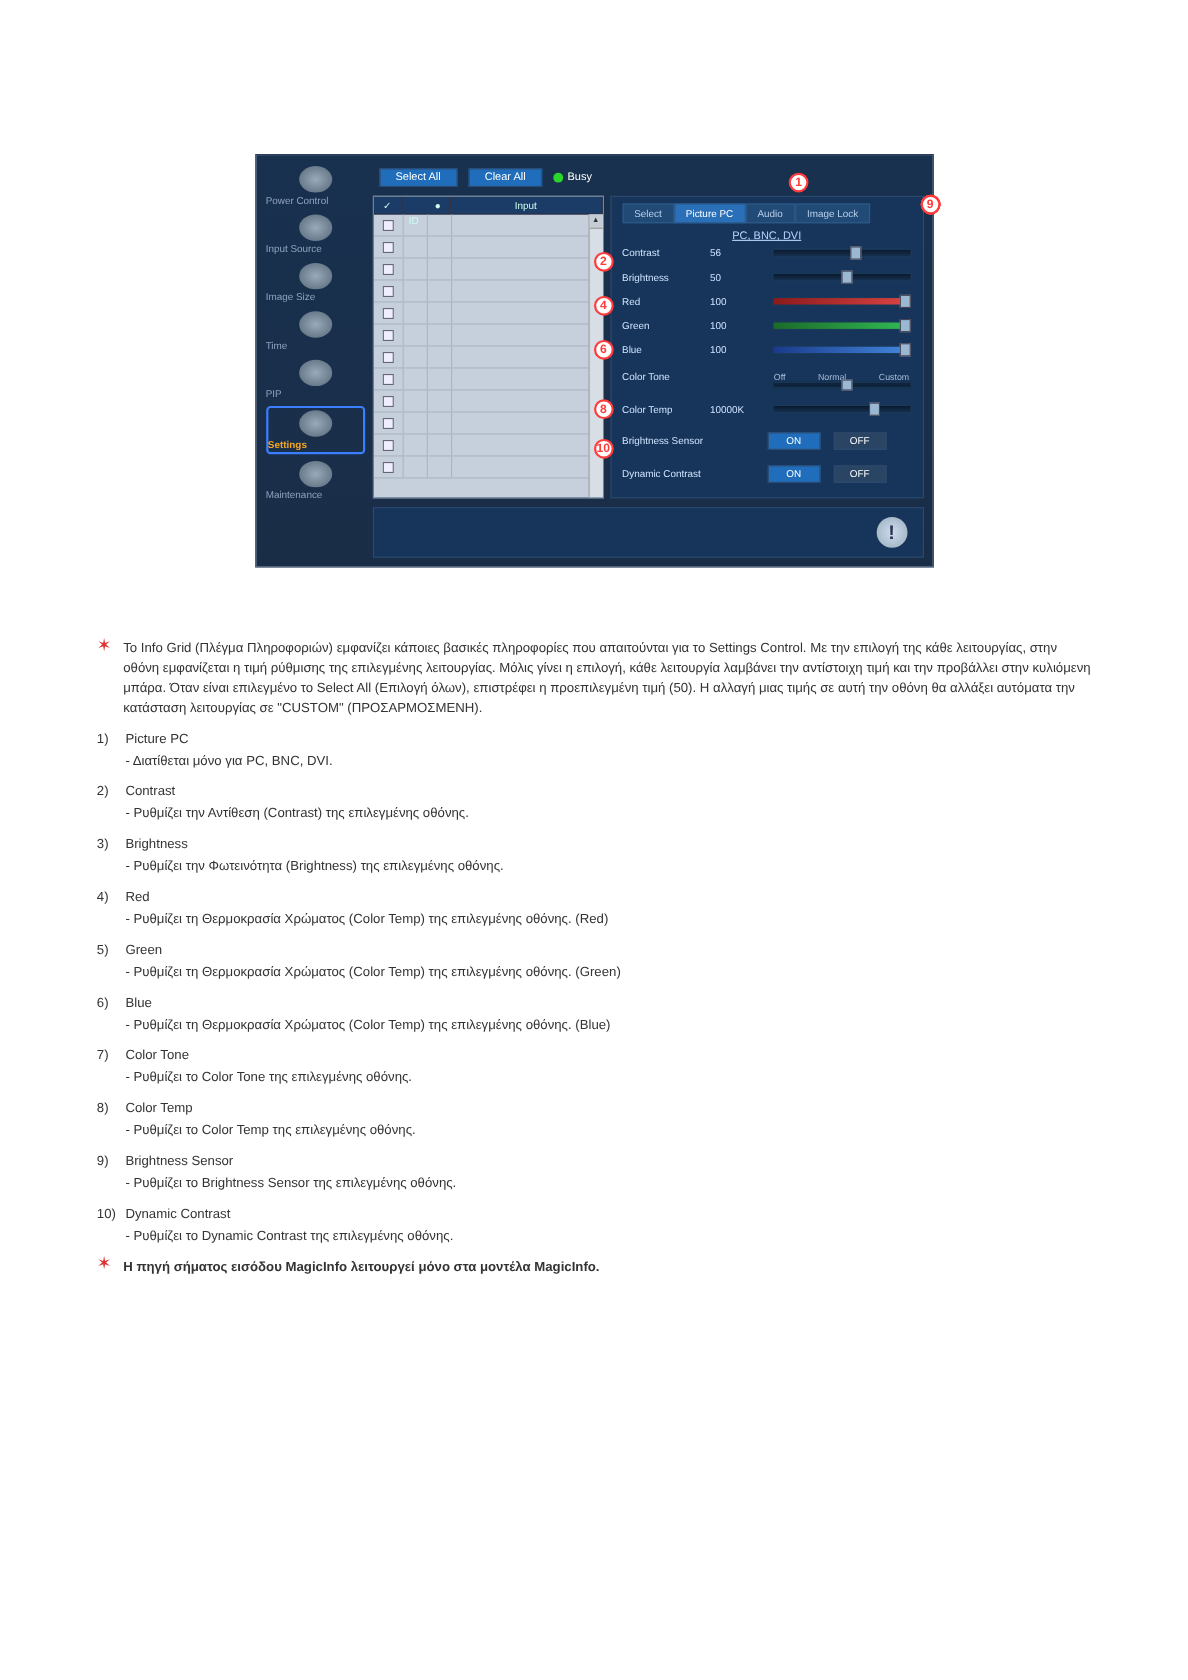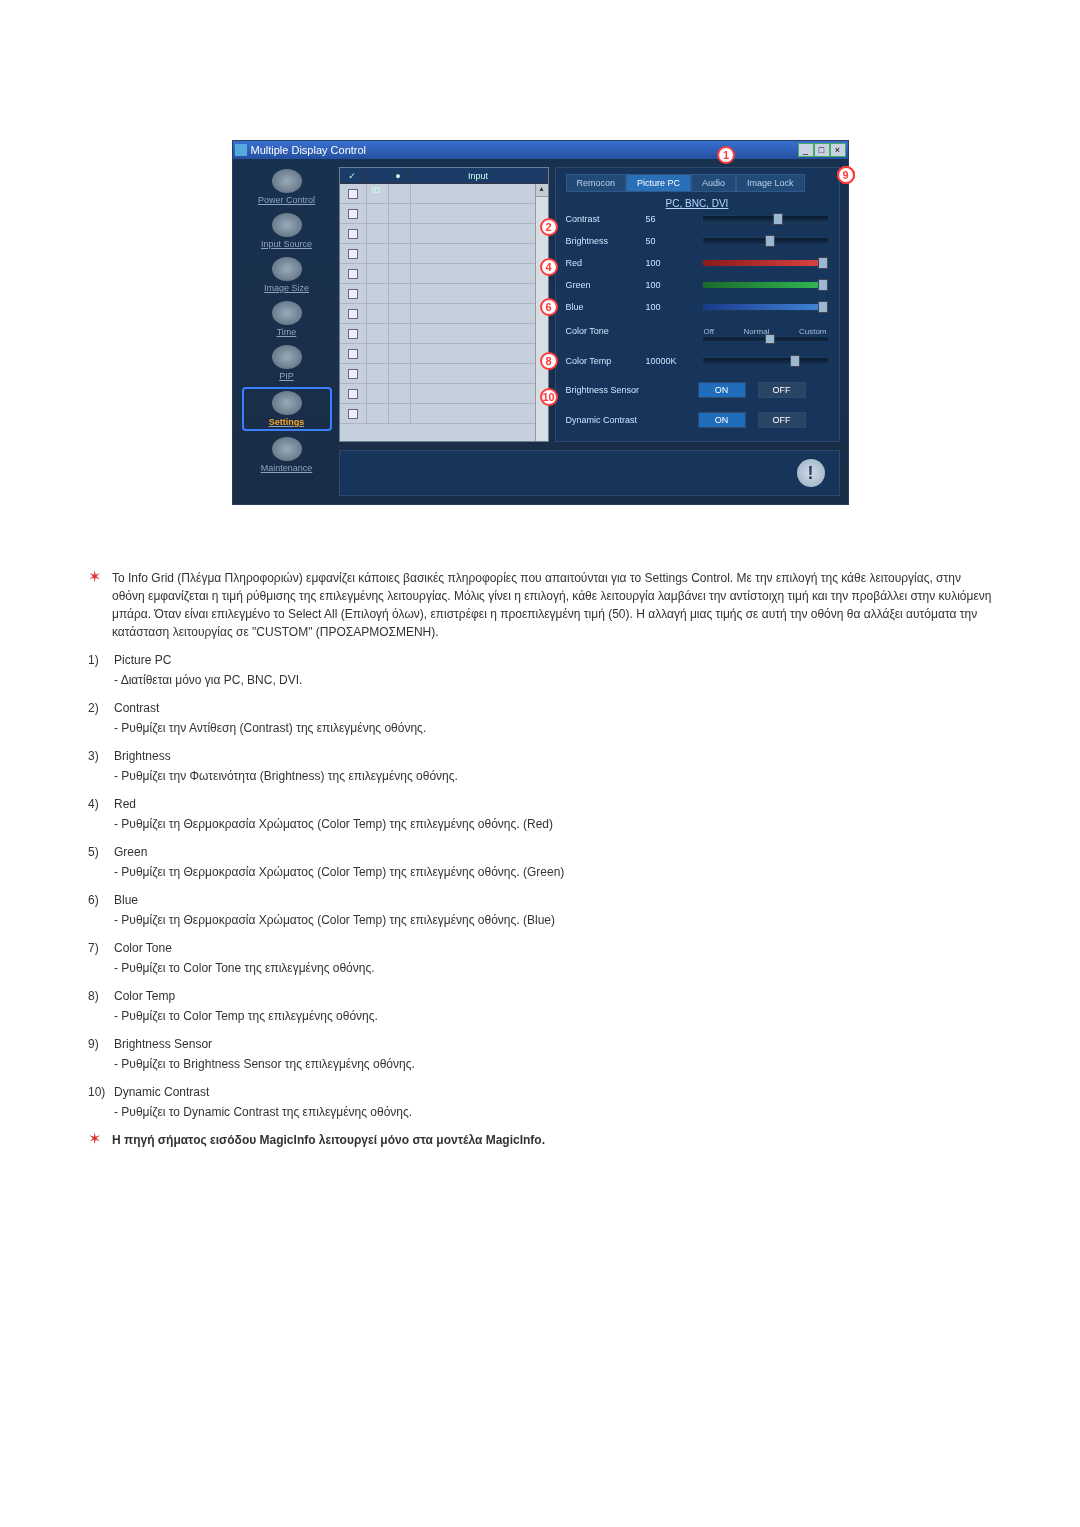--- a/index.html
+++ b/index.html
@@ -6,21 +6,21 @@
   body { font-family: Verdana, Arial, sans-serif; font-size: 11px; color: #333; background: #fff; width: 1080px; padding: 140px 88px 60px 88px; }
   .app-window { width: 617px; margin: 0 auto; border: 1px solid #2a3f5f; background: #1d3050; }
   .titlebar { background: linear-gradient(#3a6fd0,#2450a0); color: #fff; font-size: 11px; height: 18px; display: flex; align-items: center; padding: 0 2px; }
   .titlebar .t-icon { width: 12px; height: 12px; background: #5ad; margin-right: 4px; display:inline-block; }
   .win-btns { margin-left: auto; display: flex; gap: 0; }
   .win-btn { width: 16px; height: 14px; background: #c8d2e0; border: 1px solid #4a6; font-size: 9px; text-align: center; line-height: 12px; color: #000; }
   .menubar { background: #d7dbe5; font-size: 10px; padding: 2px 6px; display: flex; gap: 18px; align-items: center; height: 20px; color:#222; }
   .menubar .samsung { margin-left: auto; font-style: italic; font-size: 9px; color:#8aa; }
   .app-body { background: linear-gradient(#18314f,#1a2d47); padding: 8px; display: flex; gap: 6px; }
   .sidebar { width: 92px; display: flex; flex-direction: column; align-items: center; gap: 4px; }
-  .side-item { width: 90px; text-align: center; font-size: 9px; color: #8fa3bf; padding: 2px 0; text-decoration: underline; }
+  .side-item { width: 90px; text-align: left; font-size: 9px; color: #8fa3bf; padding: 2px 0; }
   .side-item .ico { width: 30px; height: 24px; margin: 0 auto 2px; background: radial-gradient(#9ab,#567); border-radius: 50%; }
   .side-active { border: 2px solid #3a7fff; border-radius: 4px; }
   .side-active .lbl { color: #f5a623; font-weight: bold; }
   .main-panel { flex: 1; display: flex; flex-direction: column; gap: 4px; }
   .action-bar { display: flex; align-items: center; gap: 10px; padding: 4px 6px; }
   .btn-blue { background: #1f6dbb; color: #fff; border: 1px solid #2d4a6e; font-size: 10px; padding: 2px 14px; cursor: pointer; }
   .busy { color: #fff; font-size: 10px; display:flex; align-items:center; gap:4px; }
   .busy-dot { width: 9px; height: 9px; border-radius: 50%; background: #2ad62a; display:inline-block; }
   .split { display: flex; gap: 6px; flex: 1; }
   .grid { width: 210px; background: #c6d0dc; border: 1px solid #6a7f96; display: flex; flex-direction: column; }
@@ -68,29 +68,20 @@
   .num-list > li { display: flex; margin-bottom: 10px; }
   .num-list .n { width: 26px; flex-shrink: 0; }
   .num-list .body-t { flex: 1; }
   .sub { margin-top: 2px; }
   .bold-note { font-weight: bold; }
 </style>
 </head>
 <body>
 
 <div class="app-window">
-  <div class="titlebar">
-    <span class="t-icon"></span>
-    <span>Multiple Display Control</span>
-    <div class="win-btns">
-      <div class="win-btn">_</div>
-      <div class="win-btn">□</div>
-      <div class="win-btn">×</div>
-    </div>
-  </div>
   <div class="app-body">
     <div class="sidebar">
       <div class="side-item">
           <div class="ico"></div>
           <div class="lbl">Power Control</div>
         </div>
       <div class="side-item">
           <div class="ico"></div>
           <div class="lbl">Input Source</div>
         </div>
@@ -109,20 +100,28 @@
       <div class="side-item side-active">
           <div class="ico"></div>
           <div class="lbl">Settings</div>
         </div>
       <div class="side-item">
           <div class="ico"></div>
           <div class="lbl">Maintenance</div>
         </div>
     </div>
     <div class="main-panel">
+      <div class="action-bar">
+        <button class="btn-blue">Select All</button>
+        <button class="btn-blue">Clear All</button>
+        <span class="busy">
+            <span class="busy-dot"></span>
+            <span>Busy</span>
+          </span>
+      </div>
       <div class="split">
         <div class="grid">
           <div class="grid-head">
             <div class="gh gh1">✓</div>
             <div class="gh gh2">ID</div>
             <div class="gh gh3">●</div>
             <div class="gh gh4">Input</div>
           </div>
           <div class="grid-body" style="position:relative">
             <div class="scrollbar">
@@ -230,21 +229,21 @@
             <div class="callout" style="right:-10px; top:34px">2</div>
             <div class="callout" style="right:-10px; top:74px">4</div>
             <div class="callout" style="right:-10px; top:114px">6</div>
             <div class="callout" style="right:-10px; top:168px">8</div>
             <div class="callout" style="right:-10px; top:204px">10</div>
           </div>
         </div>
         <div class="settings-panel">
           <div class="callout callout-1">1</div>
           <div class="tabs">
-            <div class="tab">Remocon</div>
+            <div class="tab">Select</div>
             <div class="tab tab-active">Picture PC</div>
             <div class="tab">Audio</div>
             <div class="tab">Image Lock</div>
           </div>
           <div class="sub-header">PC, BNC, DVI</div>
 
           <div class="slider-row">
             <div class="sr-label">Contrast</div>
             <div class="sr-val">56</div>
             <div class="sr-track">

